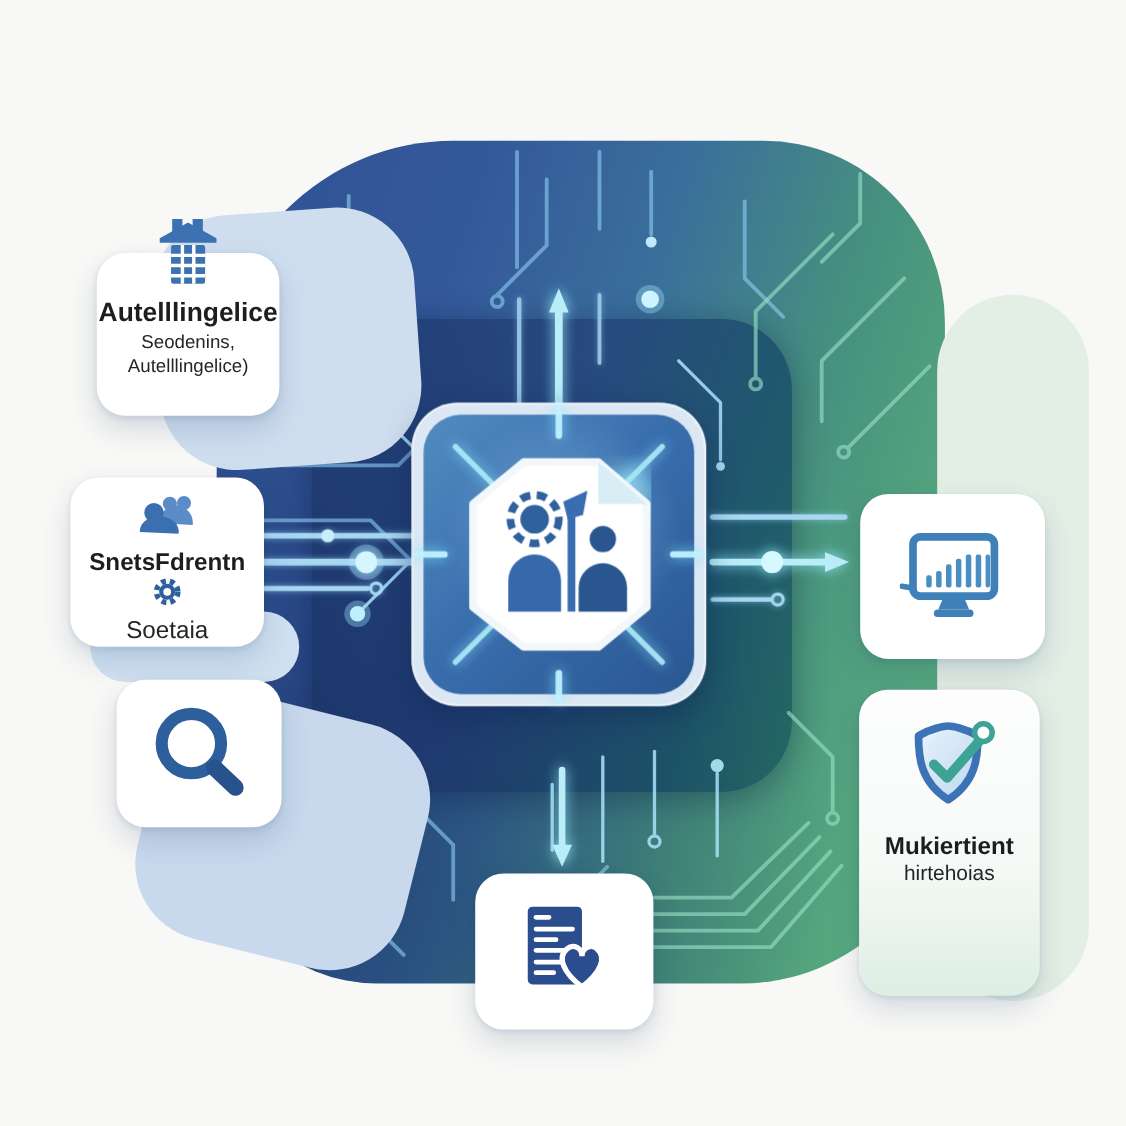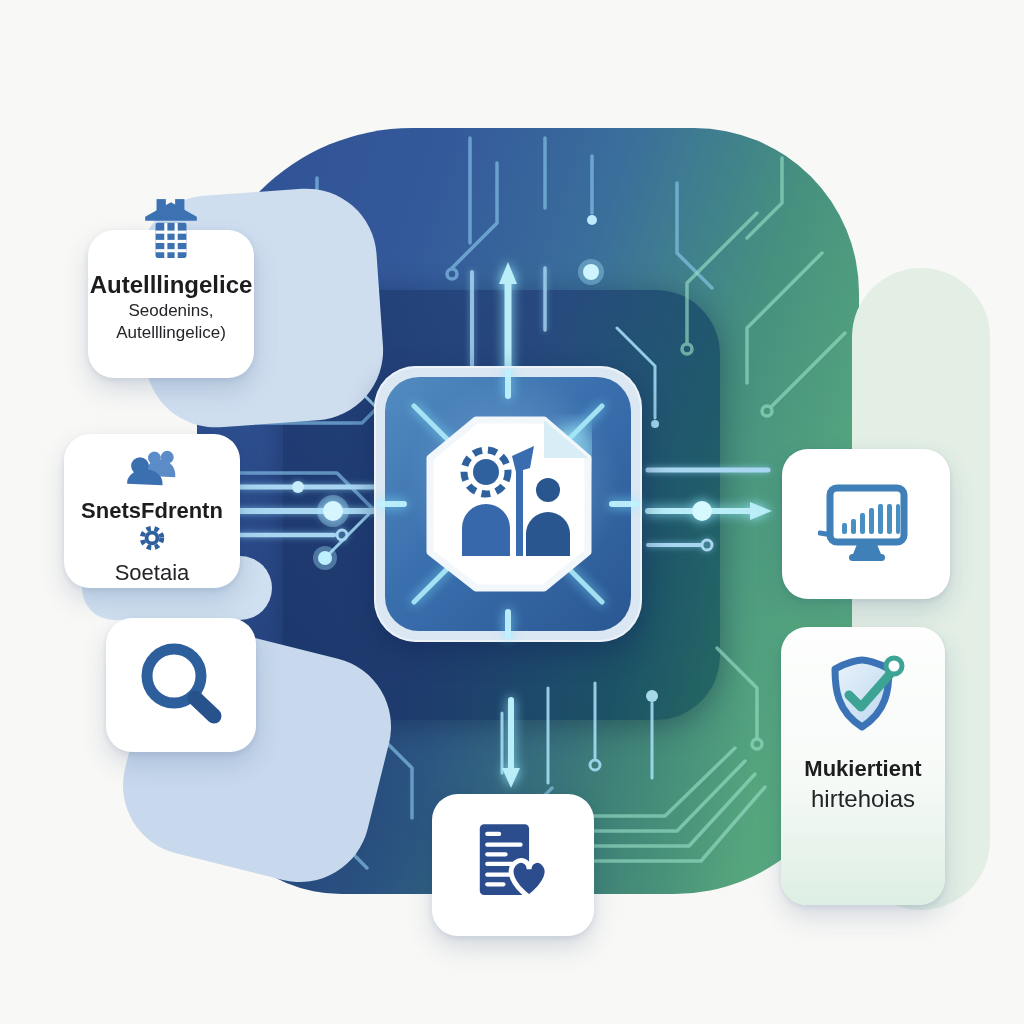--- a/index.html
+++ b/index.html
@@ -76,21 +76,21 @@
   .card-lm .row { display: flex; align-items: center; justify-content: flex-end; gap: 8px; margin-top: 1px; flex-direction: column; }
   .card-lm .row .line { font-size: 22px; }
   .card-ll { left: 106px; top: 618px; width: 150px; height: 134px; justify-content: center; }
   .cap-ll { left: 86px; top: 752px; width: 190px; font-size: 21px; line-height: 1.35; }
   .card-rt { left: 763px; top: 215px; width: 163px; height: 196px; padding-top: 14px; }
   .card-rt .line { font-size: 17px; }
   .card-rm { left: 782px; top: 449px; width: 168px; height: 150px; justify-content: center; }
   .card-rl { left: 768px; top: 627px; width: 164px; height: 278px; padding-top: 26px;
              background: linear-gradient(180deg, #fdfefd 0%, #f6faf7 55%, #ddeee3 100%); margin-left: 13px; }
   .card-rl .title { margin-top: 16px; font-size: 22px; }
-  .card-rl .line { font-size: 24px; }
+  .card-rl .line { font-size: 19px; }
   .card-bc { left: 432px; top: 794px; width: 162px; height: 142px; justify-content: center; }
   .cap-bc { left: 398px; top: 944px; width: 220px; font-size: 25px; line-height: 1.35; color: #26282c; }
 </style>
 </head>
 <body>
 
 <div class="canvas">
 
   <div class="bg">
     <div class="bg-inner"></div>

